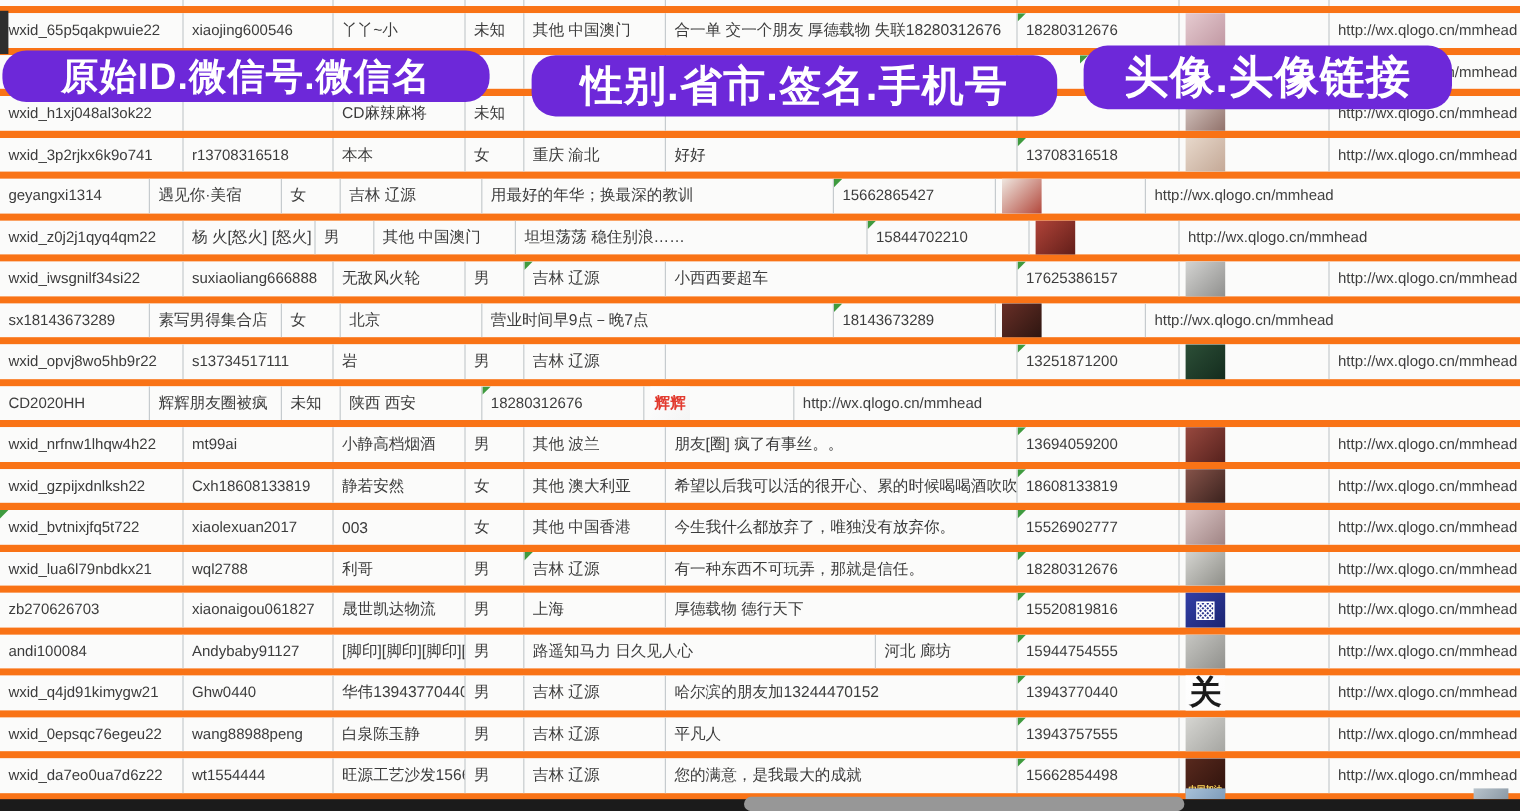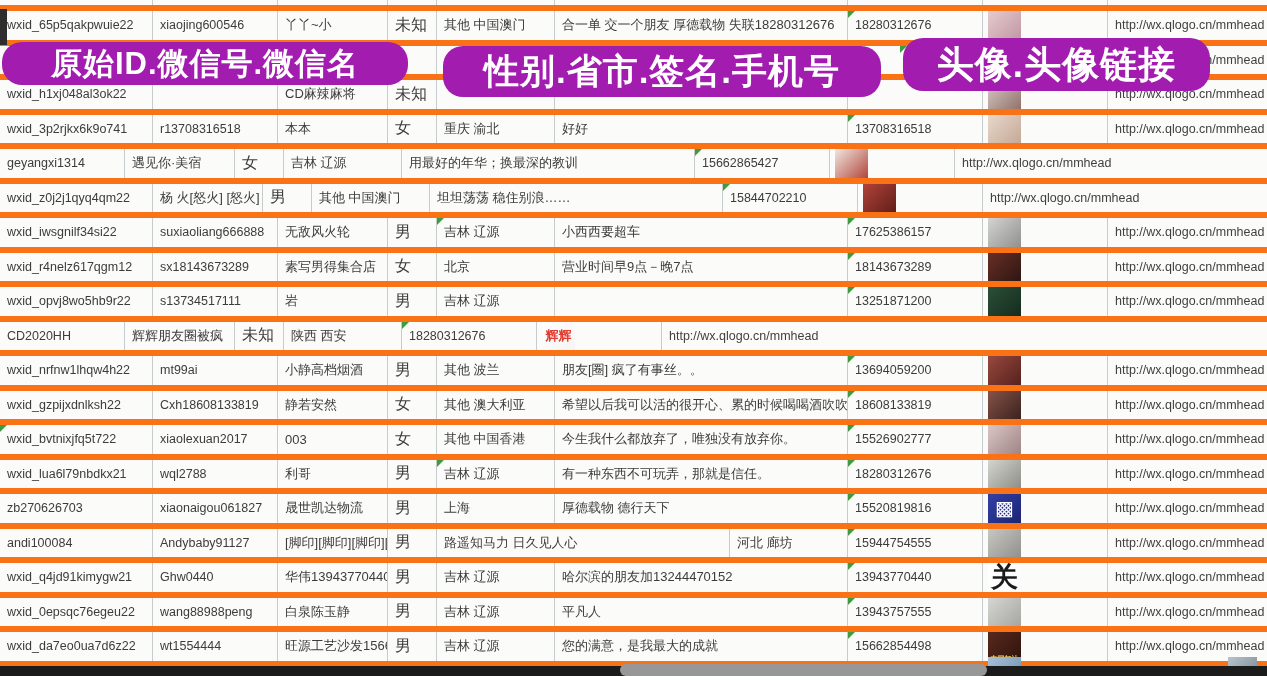--- a/index.html
+++ b/index.html
@@ -8,38 +8,38 @@
 
   
   #sheet{position:absolute;left:0;top:0;width:1267px;}
   .row{display:flex;height:34.5px;box-sizing:border-box;border-bottom:6px solid #f97316;background:#fbfbfa;}
   .row.sliver{height:11px;}
   .cell{box-sizing:border-box;border-right:1px solid #c6cbce;padding:0 7px;display:flex;align-items:center;
         overflow:hidden;white-space:nowrap;position:relative;color:#3c3c3c;flex:none;}
   .c0{width:153px;font-size:12.5px;}
   .c1{width:125px;font-size:12.5px;}
   .c2{width:110px;font-size:13px;}
-  .c3{width:49px;font-size:16px;}
+  .c3{width:49px;font-size:13px;}
   .c4{width:118px;font-size:13px;}
   .c5{width:293px;font-size:13px;}
   .c6{width:135px;font-size:12.5px;}
   .c7{width:125px;padding:0 0 0 5px;}
   .c8{width:159px;font-size:12.5px;border-right:none;color:#3f3f3f;}
   .flag{position:absolute;top:0;left:0;width:0;height:0;
         border-top:7px solid #3f9b3f;border-right:7px solid transparent;}
   .offset-phone{padding-left:57px;}
   .offset-phone .flag{left:52px;}
 
   
   .avatar{width:33px;height:33px;flex:none;display:flex;justify-content:center;
           font-weight:bold;line-height:1.05;overflow:hidden;align-items:center;text-align:center;}
   .avatar.bottom{align-items:flex-end;}
 
   
-  .banner{position:absolute;background:#a21caf;color:#ffffff;font-weight:700;
+  .banner{position:absolute;background:#6d28d9;color:#ffffff;font-weight:700;
           display:flex;align-items:center;justify-content:center;border-radius:20px;
           z-index:6;letter-spacing:1px;white-space:nowrap;}
   #banner1{left:2px;top:42px;width:406px;height:43px;font-size:31px;}
   #banner2{left:443px;top:46px;width:438px;height:51px;font-size:35px;}
   #banner3{left:903px;top:38px;width:307px;height:53px;font-size:37px;}
 
   
   #notch{position:absolute;left:0;top:9px;width:7px;height:36px;background:#2e2e2e;z-index:7;}
   #hscroll-track{position:absolute;left:0;top:666px;width:1267px;height:10px;background:#1b1b1b;z-index:8;}
   #hscroll-thumb{position:absolute;left:620px;top:664px;width:367px;height:12px;background:#979797;
@@ -146,21 +146,20 @@
         <div class="cell c3">男</div>
         <div class="cell c4">吉林 辽源<span class="flag"></span></div>
         <div class="cell c5">小西西要超车</div>
         <div class="cell c6">17625386157<span class="flag"></span></div>
         <div class="cell c7">
           <div class="avatar" style="background: linear-gradient(135deg, rgb(214, 214, 212), rgb(142, 142, 140));"></div>
         </div>
         <div class="cell c8">http://wx.qlogo.cn/mmhead</div>
       </div>
       <div class="row">
-        <div class="cell c0">wxid_r4nelz617qgm12</div>
         <div class="cell c1">sx18143673289</div>
         <div class="cell c2">素写男得集合店</div>
         <div class="cell c3">女</div>
         <div class="cell c4">北京</div>
         <div class="cell c5">营业时间早9点－晚7点</div>
         <div class="cell c6">18143673289<span class="flag"></span></div>
         <div class="cell c7">
           <div class="avatar" style="background: linear-gradient(135deg, rgb(107, 48, 40), rgb(44, 21, 16));"></div>
         </div>
         <div class="cell c8">http://wx.qlogo.cn/mmhead</div>

